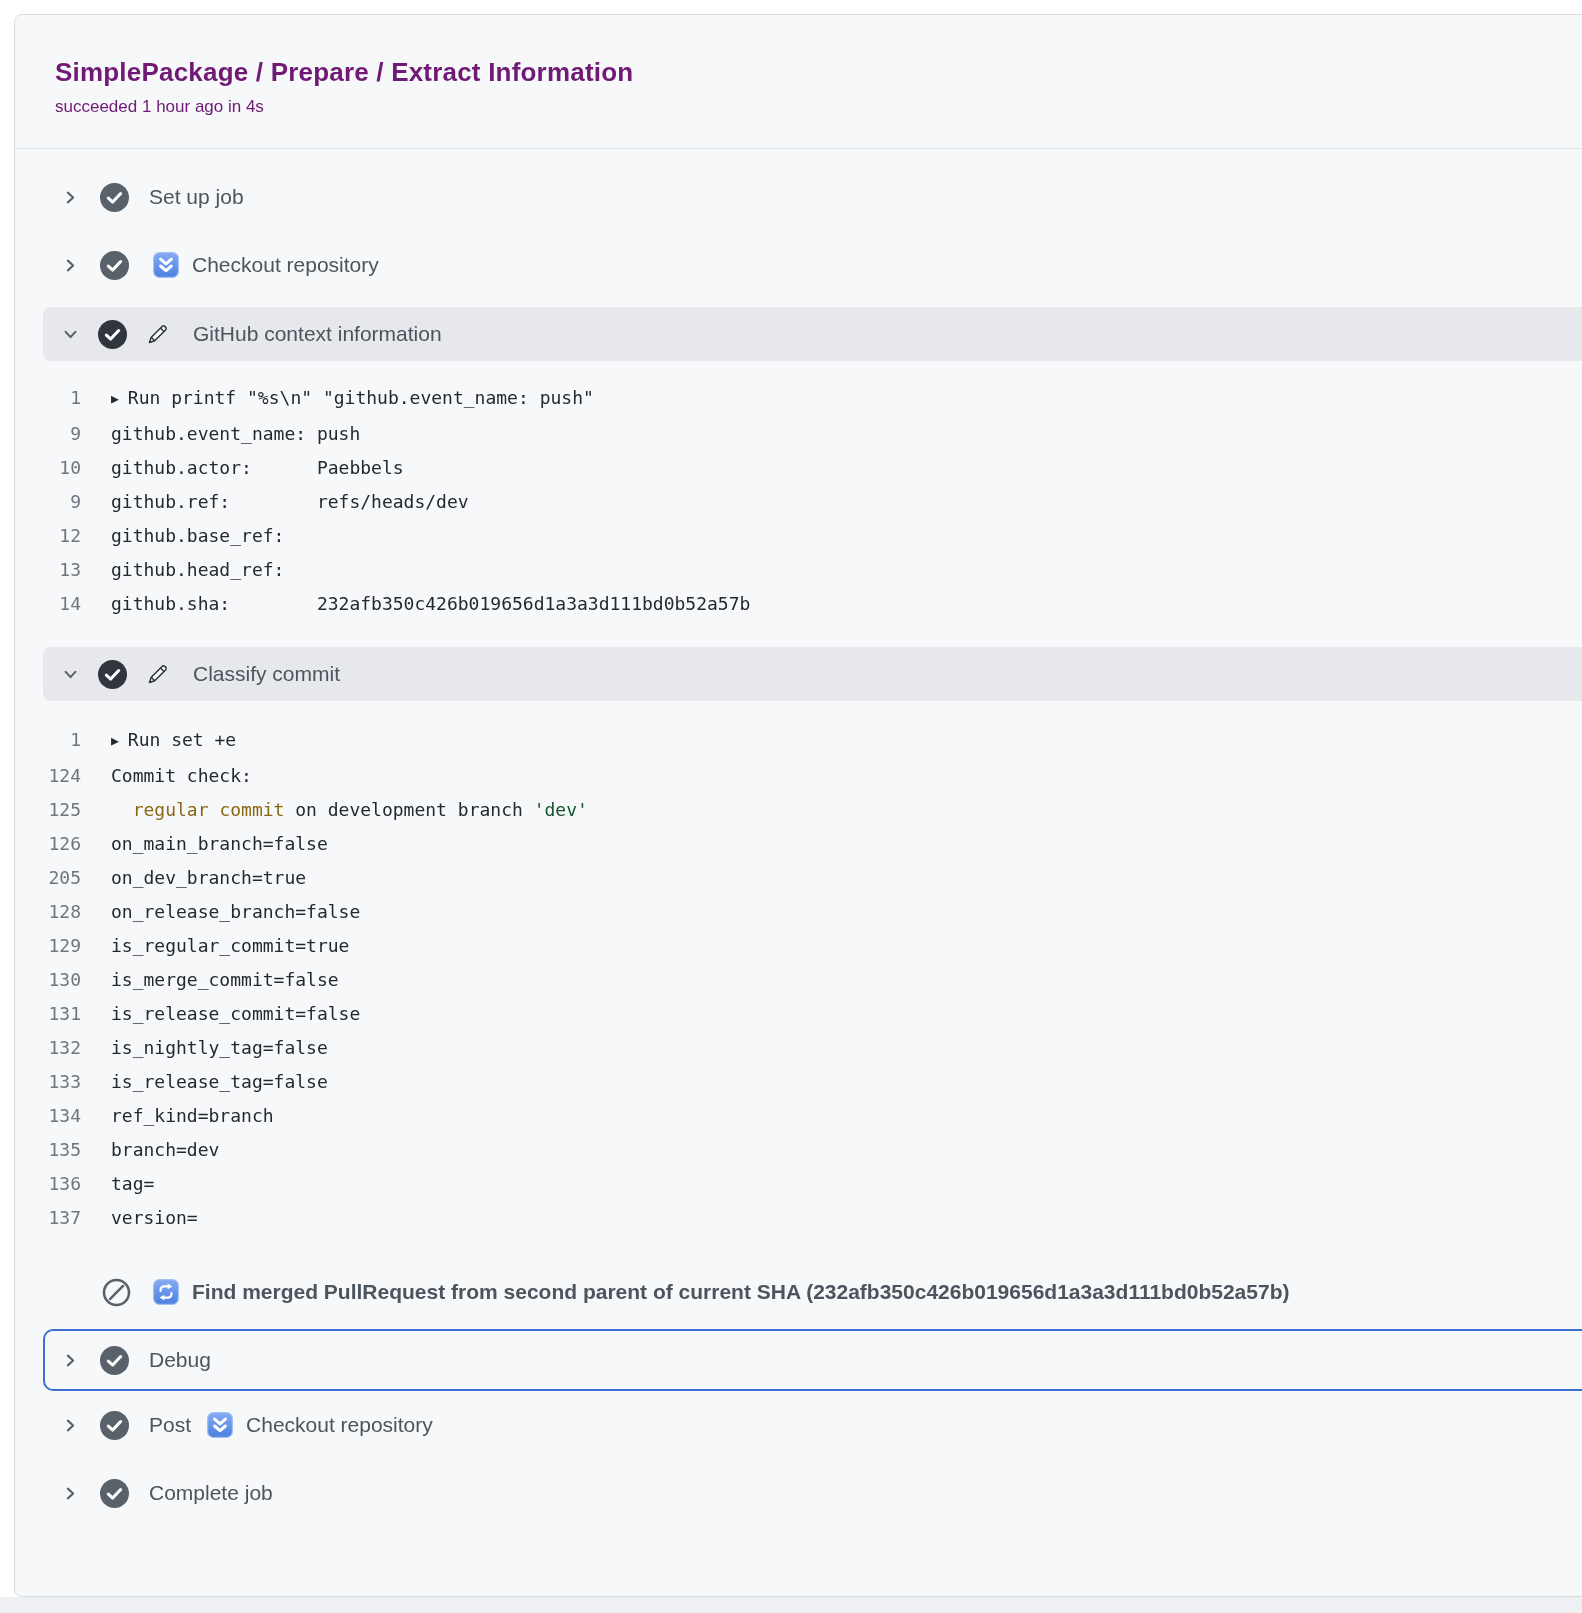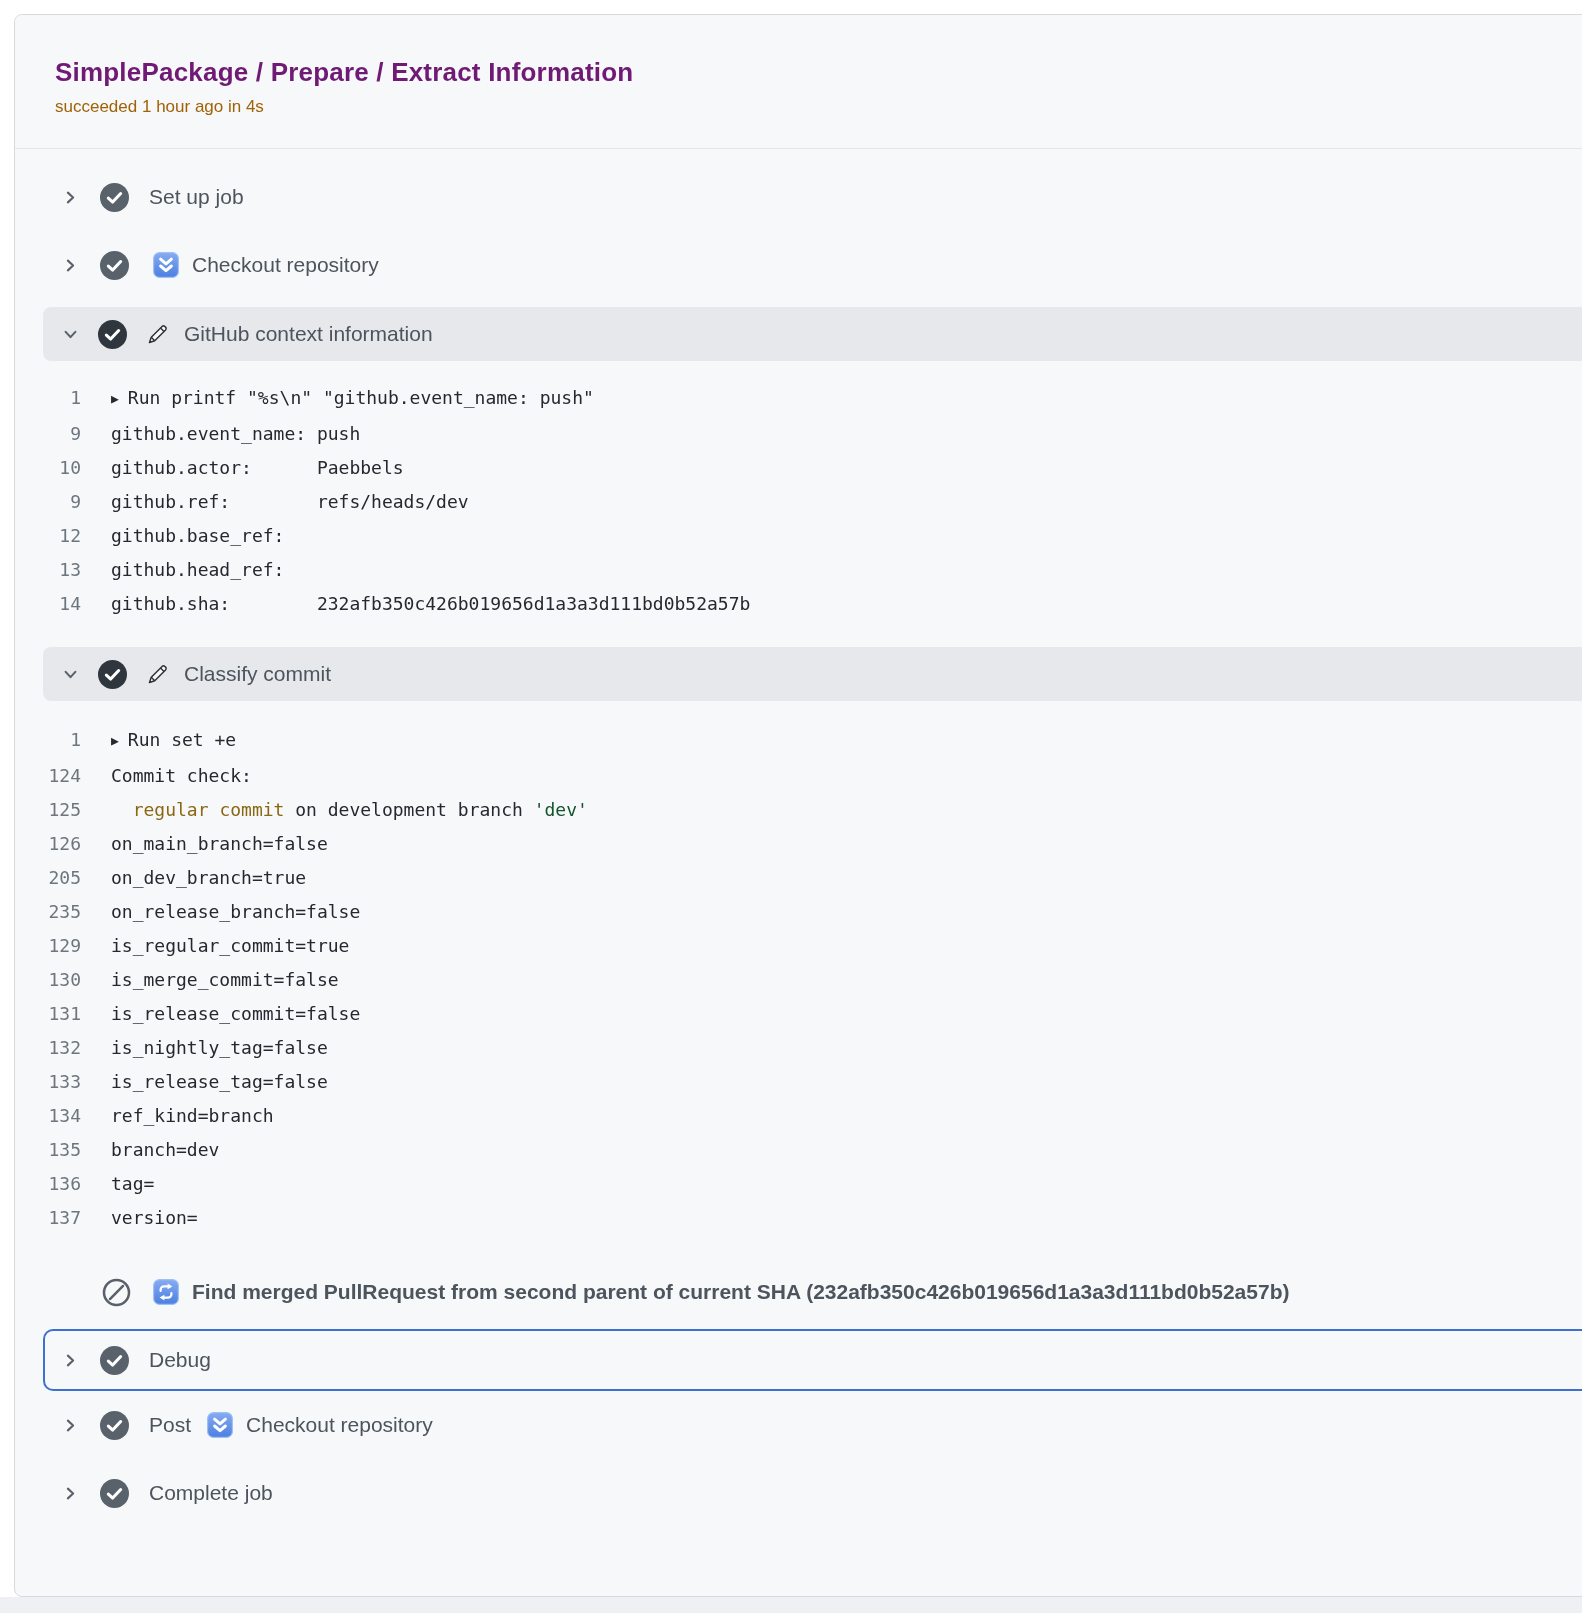--- a/index.html
+++ b/index.html
@@ -16,35 +16,35 @@
     box-sizing:border-box;overflow:hidden;
   }
   .card-header{
     padding:42px 40px 0 40px;height:134px;box-sizing:border-box;
     border-bottom:1px solid #e3e6e9;background:#f6f8fa;
   }
   .job-title{
     margin:0 0 9px 0;font-size:26px;font-weight:bold;color:#701a75;cursor:pointer;
     letter-spacing:0.2px;
   }
-  .job-subtitle{font-size:17px;color:#a16207;}
+  .job-subtitle{font-size:17px;color:#701a75;}
   .steps{padding-top:14px;}
   .step-row{
     display:flex;align-items:center;height:68px;padding-left:48px;cursor:pointer;
   }
   .chev{flex:0 0 auto;margin-right:22px;}
   .check{flex:0 0 auto;}
   .step-label{font-size:21px;color:#4c545d;margin-left:20px;white-space:nowrap;}
   .action-icon{flex:0 0 auto;margin-left:24px;}
   .action-icon + .step-label{margin-left:13px;}
   .section-bar{
     display:flex;align-items:center;height:54px;margin-left:28px;
     background:#e6e8ec;border-radius:8px 0 0 8px;padding-left:20px;
   }
-  .section-bar .step-label{margin-left:15px;}
+  .section-bar .step-label{margin-left:24px;}
   .section-bar .pencil{margin-left:19px;}
   .log-block{padding:20px 0 22px 0;}
   .log-block.second{padding-top:22px;padding-bottom:24px;}
   .log-line{display:flex;line-height:34px;font-family:"DejaVu Sans Mono", monospace;font-size:18px;}
   .log-num{flex:0 0 66px;text-align:right;color:#6d757e;white-space:pre;cursor:pointer;}
   .log-text{margin-left:30px;color:#24292f;white-space:pre;}
   .run-arrow{font-size:13px;margin-right:9px;color:#24292f;display:inline-block;transform:translateY(-1px);}
   .skipped-row{
     display:flex;align-items:center;height:66px;padding-left:87px;
   }
@@ -181,21 +181,21 @@
         </div>
         <div class="log-line">
           <span class="log-num">126</span>
           <span class="log-text"><span>on_main_branch=false</span></span>
         </div>
         <div class="log-line">
           <span class="log-num">205</span>
           <span class="log-text"><span>on_dev_branch=true</span></span>
         </div>
         <div class="log-line">
-          <span class="log-num">235</span>
+          <span class="log-num">128</span>
           <span class="log-text"><span>on_release_branch=false</span></span>
         </div>
         <div class="log-line">
           <span class="log-num">129</span>
           <span class="log-text"><span>is_regular_commit=true</span></span>
         </div>
         <div class="log-line">
           <span class="log-num">130</span>
           <span class="log-text"><span>is_merge_commit=false</span></span>
         </div>

